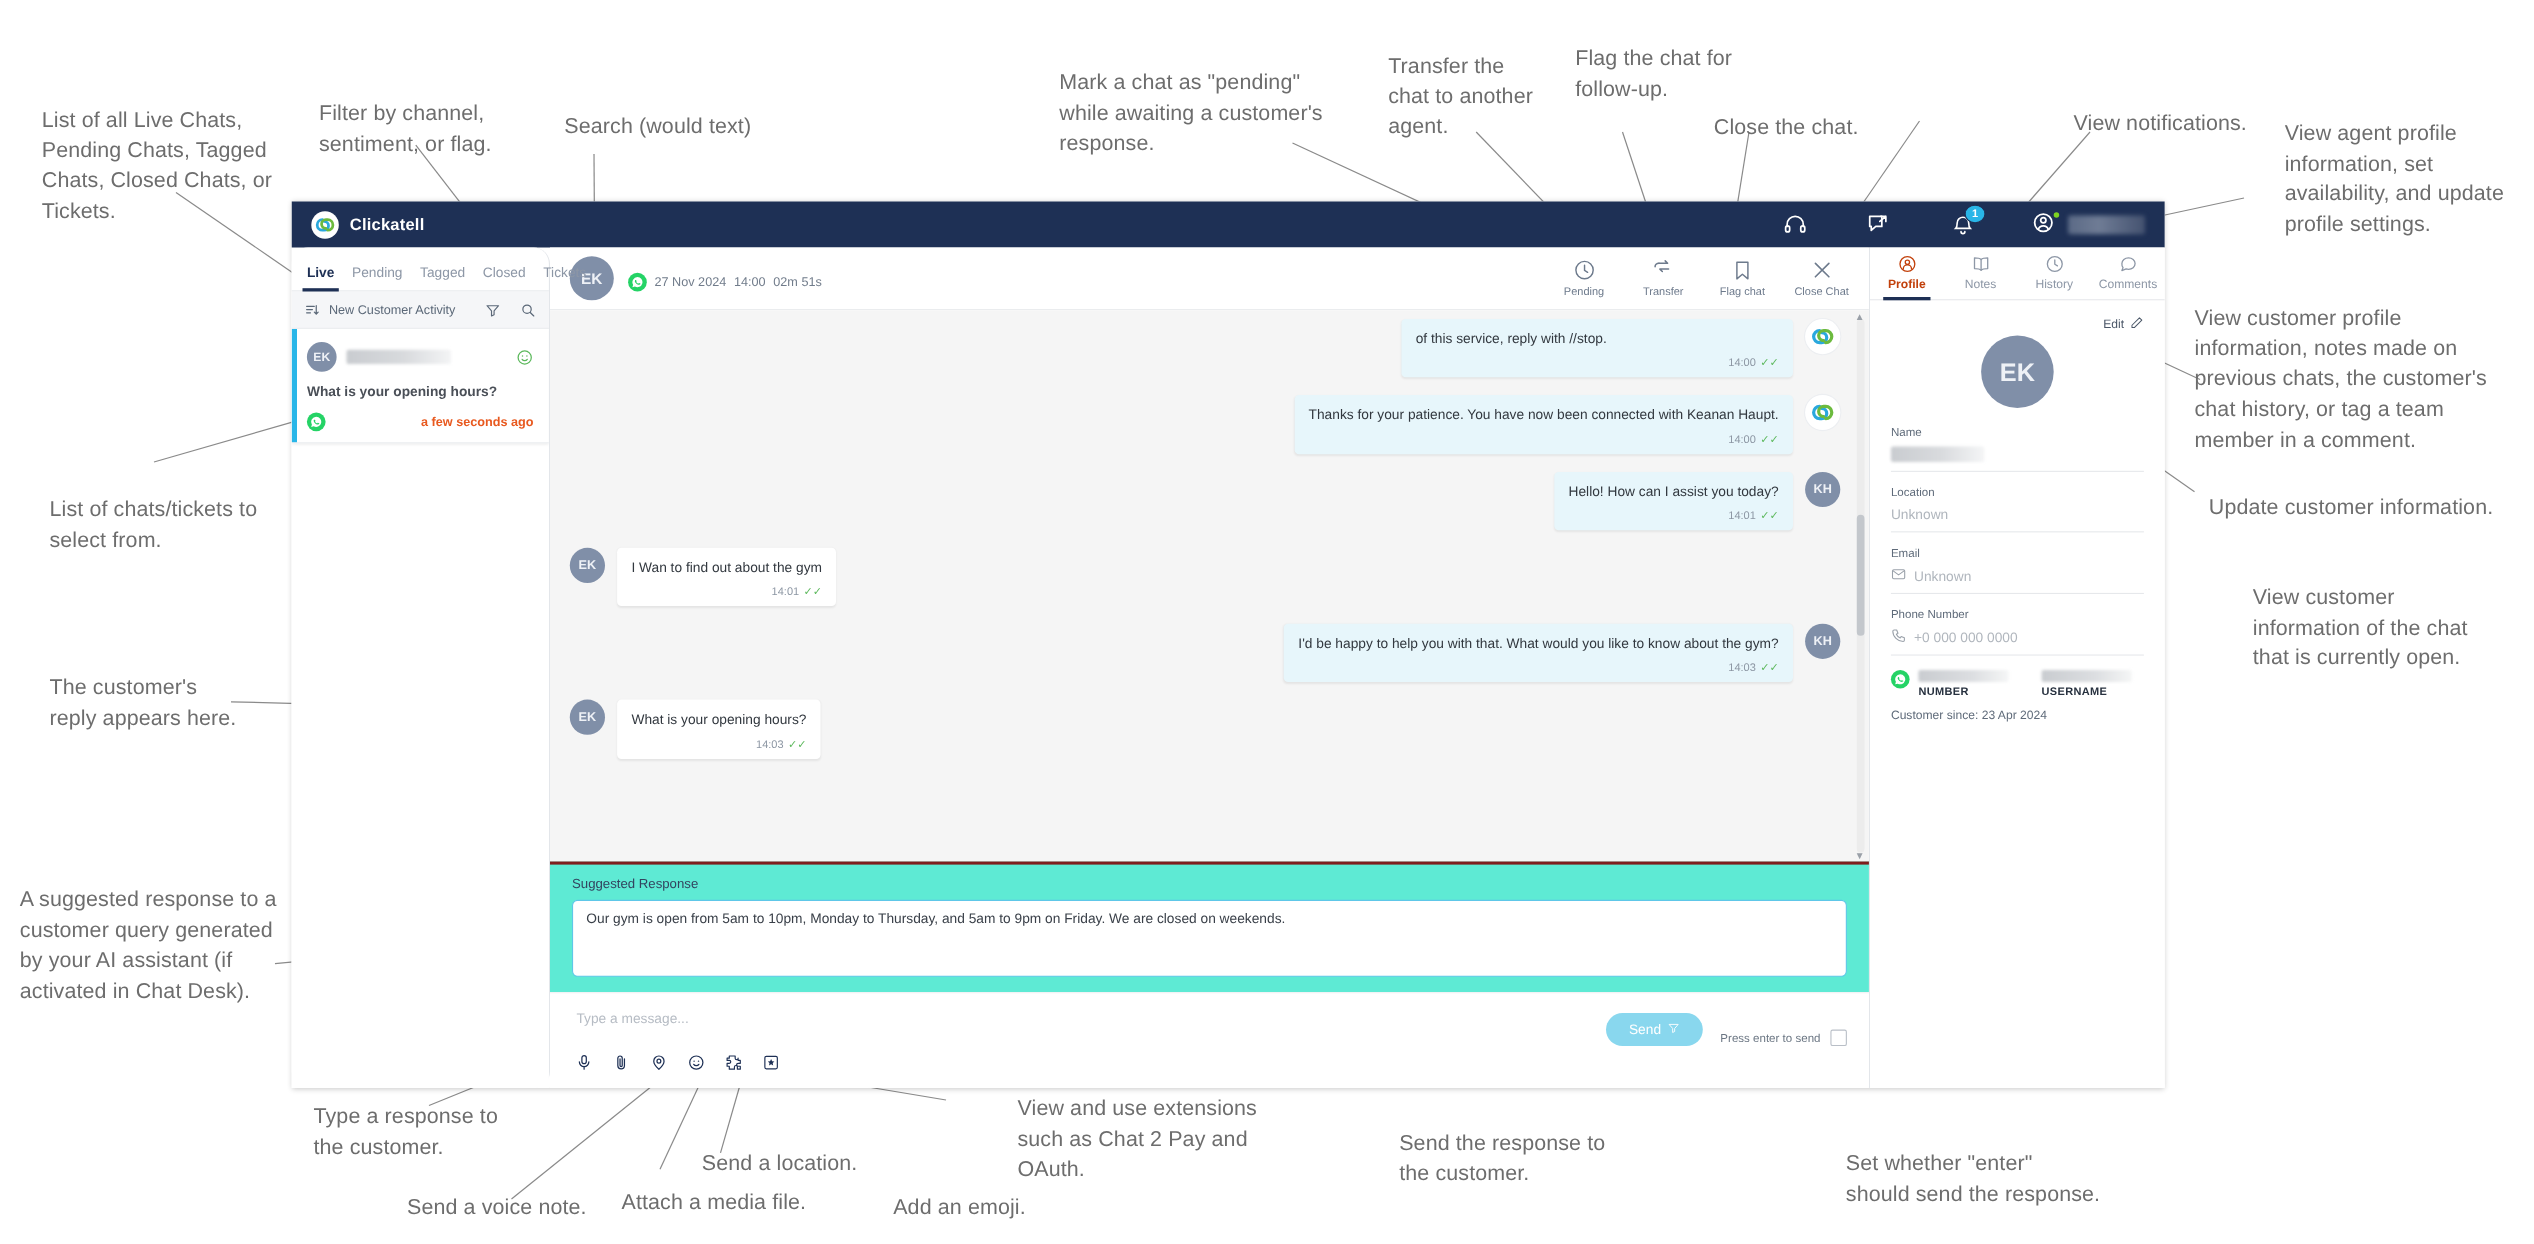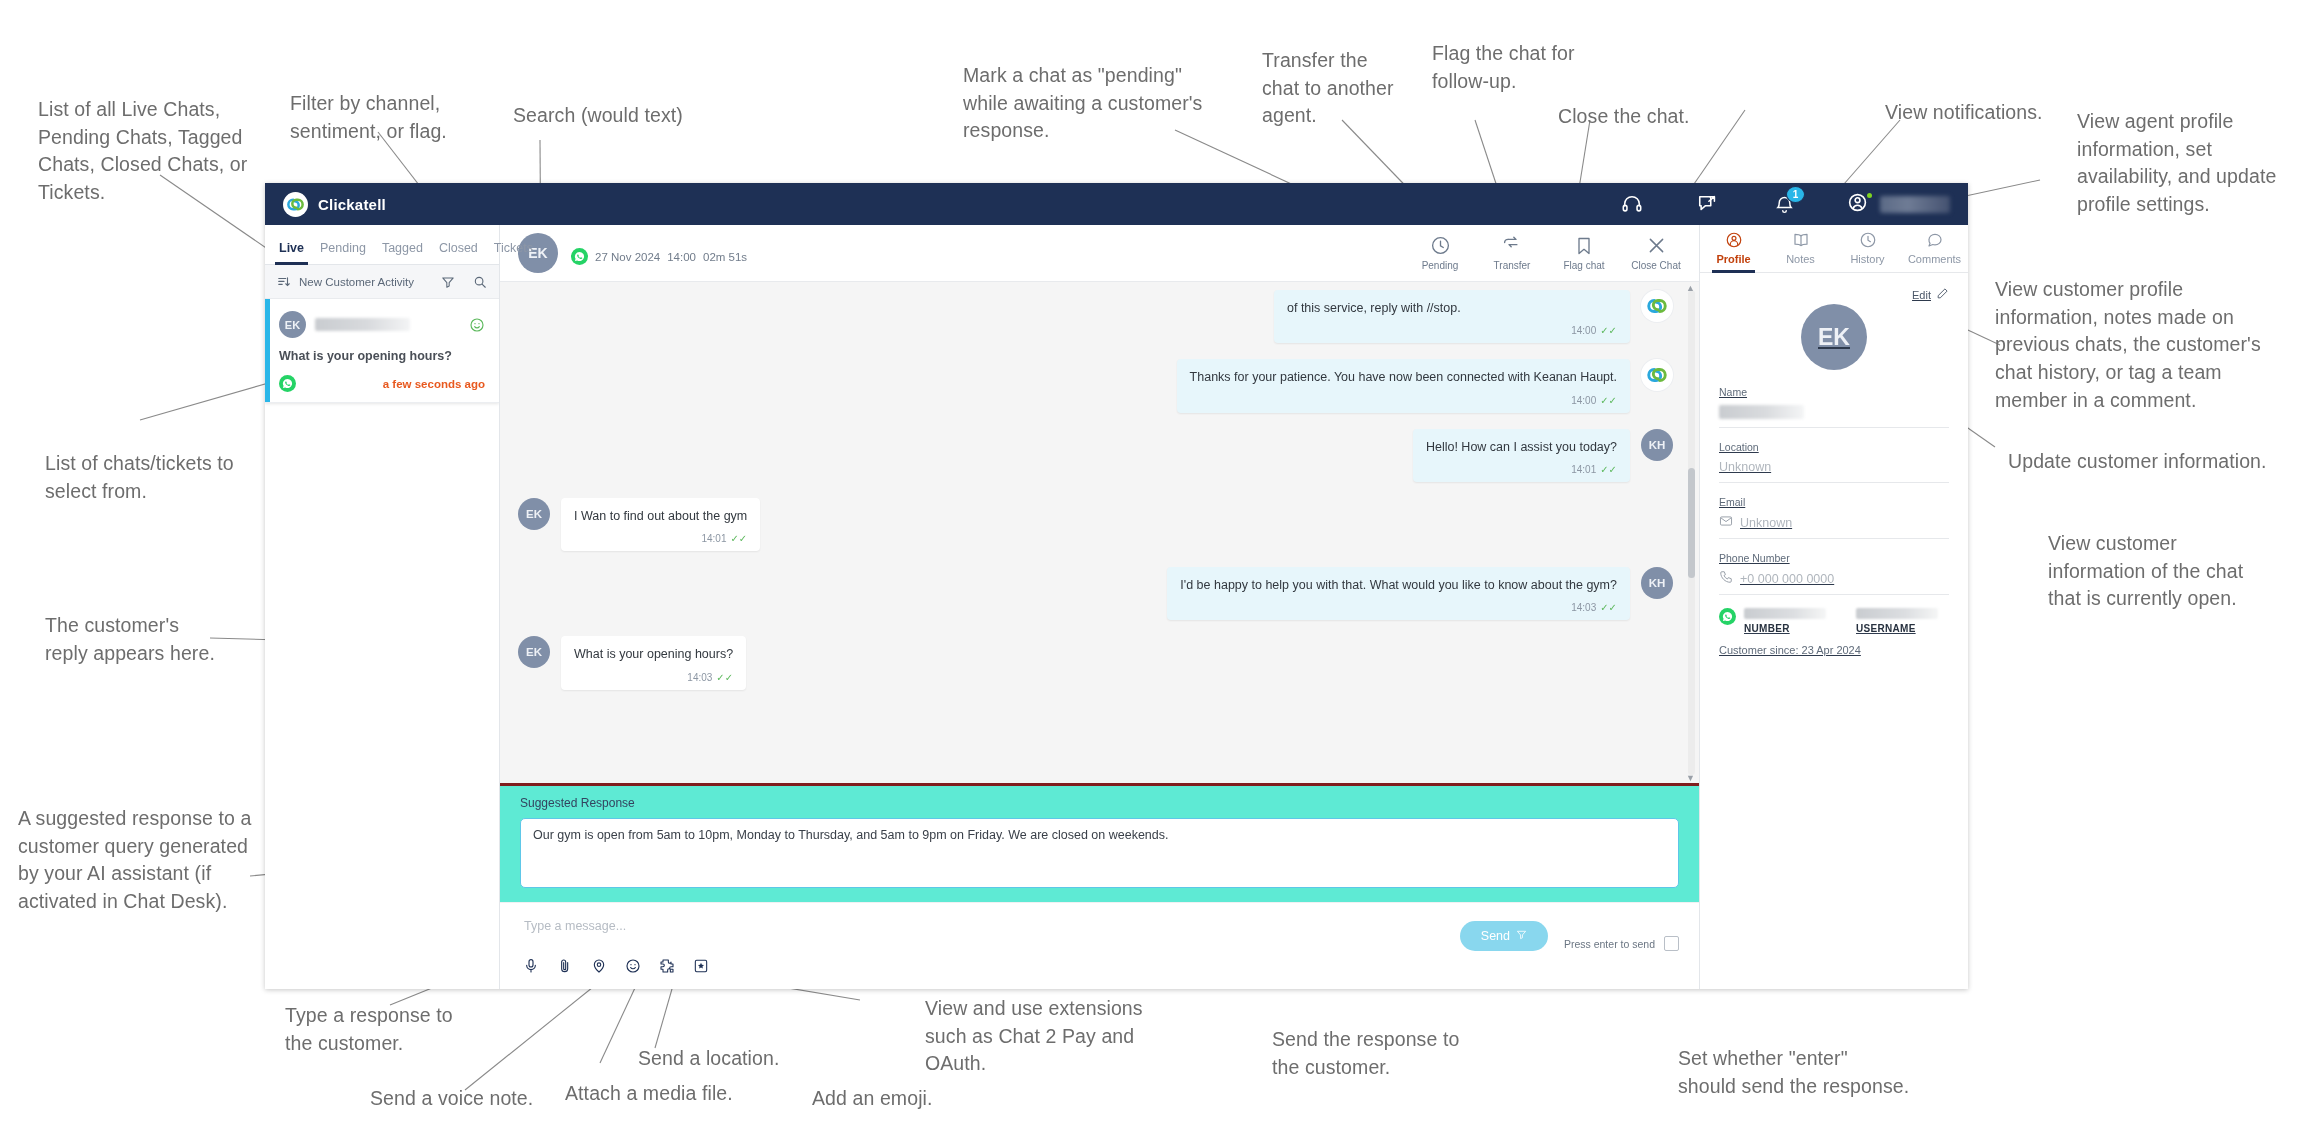--- a/index.html
+++ b/index.html
@@ -71,21 +71,21 @@
   }
 
   
   .body{flex:1;display:flex;min-height:0;}
 
   
   .listcol{
     width:234px;flex:0 0 234px;
     border-right:1px solid #e3e6ea;
     display:flex;flex-direction:column;
-    background:#fff;min-height:0;
+    background:#fff;min-height:0;border-radius:15px;
   }
   .tabs{
     height:39px;flex:0 0 39px;
     display:flex;align-items:flex-end;gap:0;
     padding:0 6px;border-bottom:1px solid #e3e6ea;
   }
   .tab{
     font-size:12.5px;color:#8d97a6;padding:0 8px 9px 8px;position:relative;
     cursor:pointer;white-space:nowrap;
   }
@@ -204,21 +204,21 @@
   .profcol{width:268px;flex:0 0 268px;display:flex;flex-direction:column;background:#fff;min-height:0;}
   .ptabs{height:47px;flex:0 0 47px;display:flex;align-items:flex-end;border-bottom:1px solid #e6e8eb;}
   .ptab{
     flex:1;display:flex;flex-direction:column;align-items:center;gap:4px;
     padding-bottom:7px;position:relative;color:#8d97a6;cursor:pointer;
   }
   .ptab .plbl{font-size:11px;}
   .ptab.active{color:#c2410c;justify-content:space-between;}
   .ptab.active .plbl{font-weight:bold;}
   .ptab.active:after{content:"";position:absolute;left:12px;right:12px;bottom:-1px;height:3px;background:#1e3055;}
-  .pbody{flex:1;padding:14px 19px 0 19px;min-height:0;text-decoration:underline;}
+  .pbody{flex:1;padding:14px 19px 0 19px;min-height:0;}
   .edit-row{display:flex;justify-content:flex-end;align-items:center;gap:5px;font-size:11px;color:#4b5768;cursor:pointer;}
   .big-av{
     width:66px;height:66px;border-radius:50%;background:#808fa8;color:#eef1f6;
     font-size:23px;font-weight:bold;display:flex;align-items:center;justify-content:center;margin:2px auto 16px auto;
   }
   .fld{margin-bottom:13px;}
   .fld .flbl{font-size:10.5px;color:#5f6b7a;margin-bottom:6px;}
   .fld .fval{
     font-size:12.5px;color:#b0b6bd;border-bottom:1px solid #e6e8eb;padding-bottom:7px;
     display:flex;align-items:center;gap:7px;min-height:16px;

